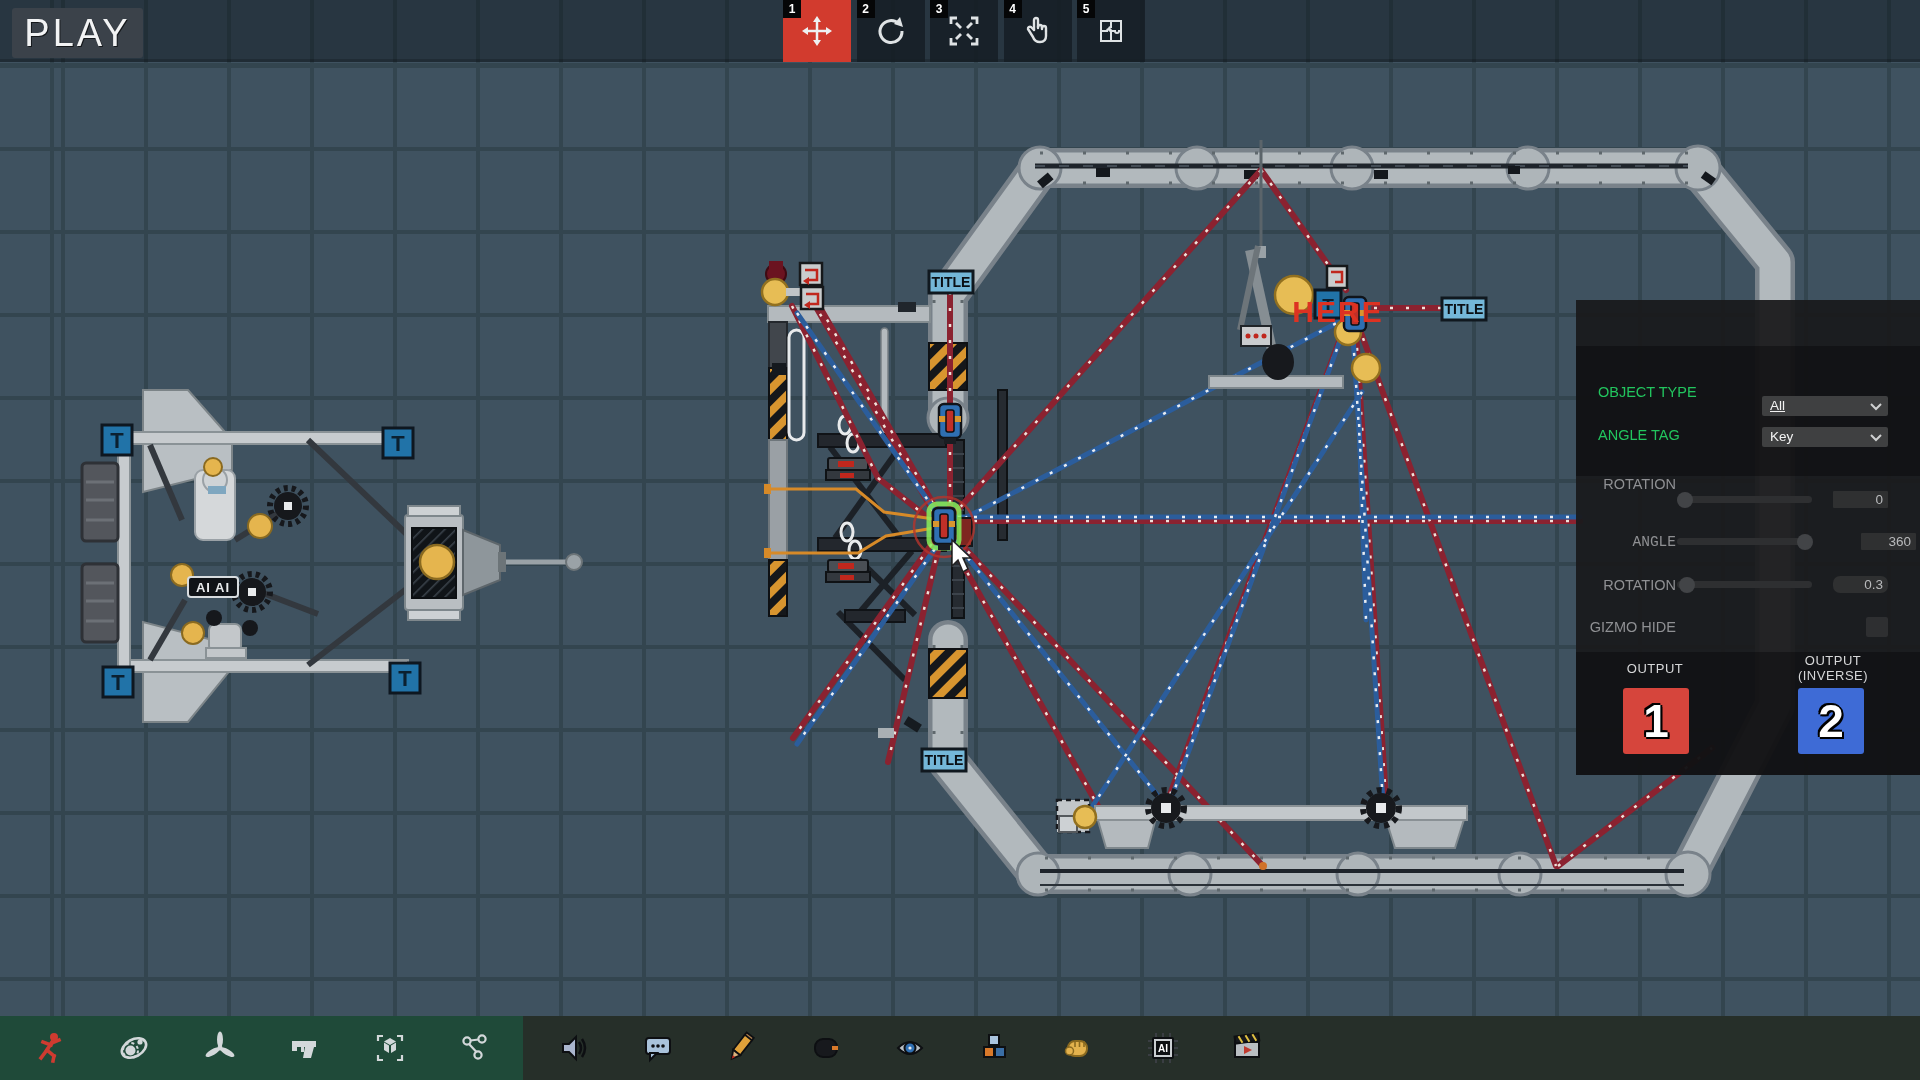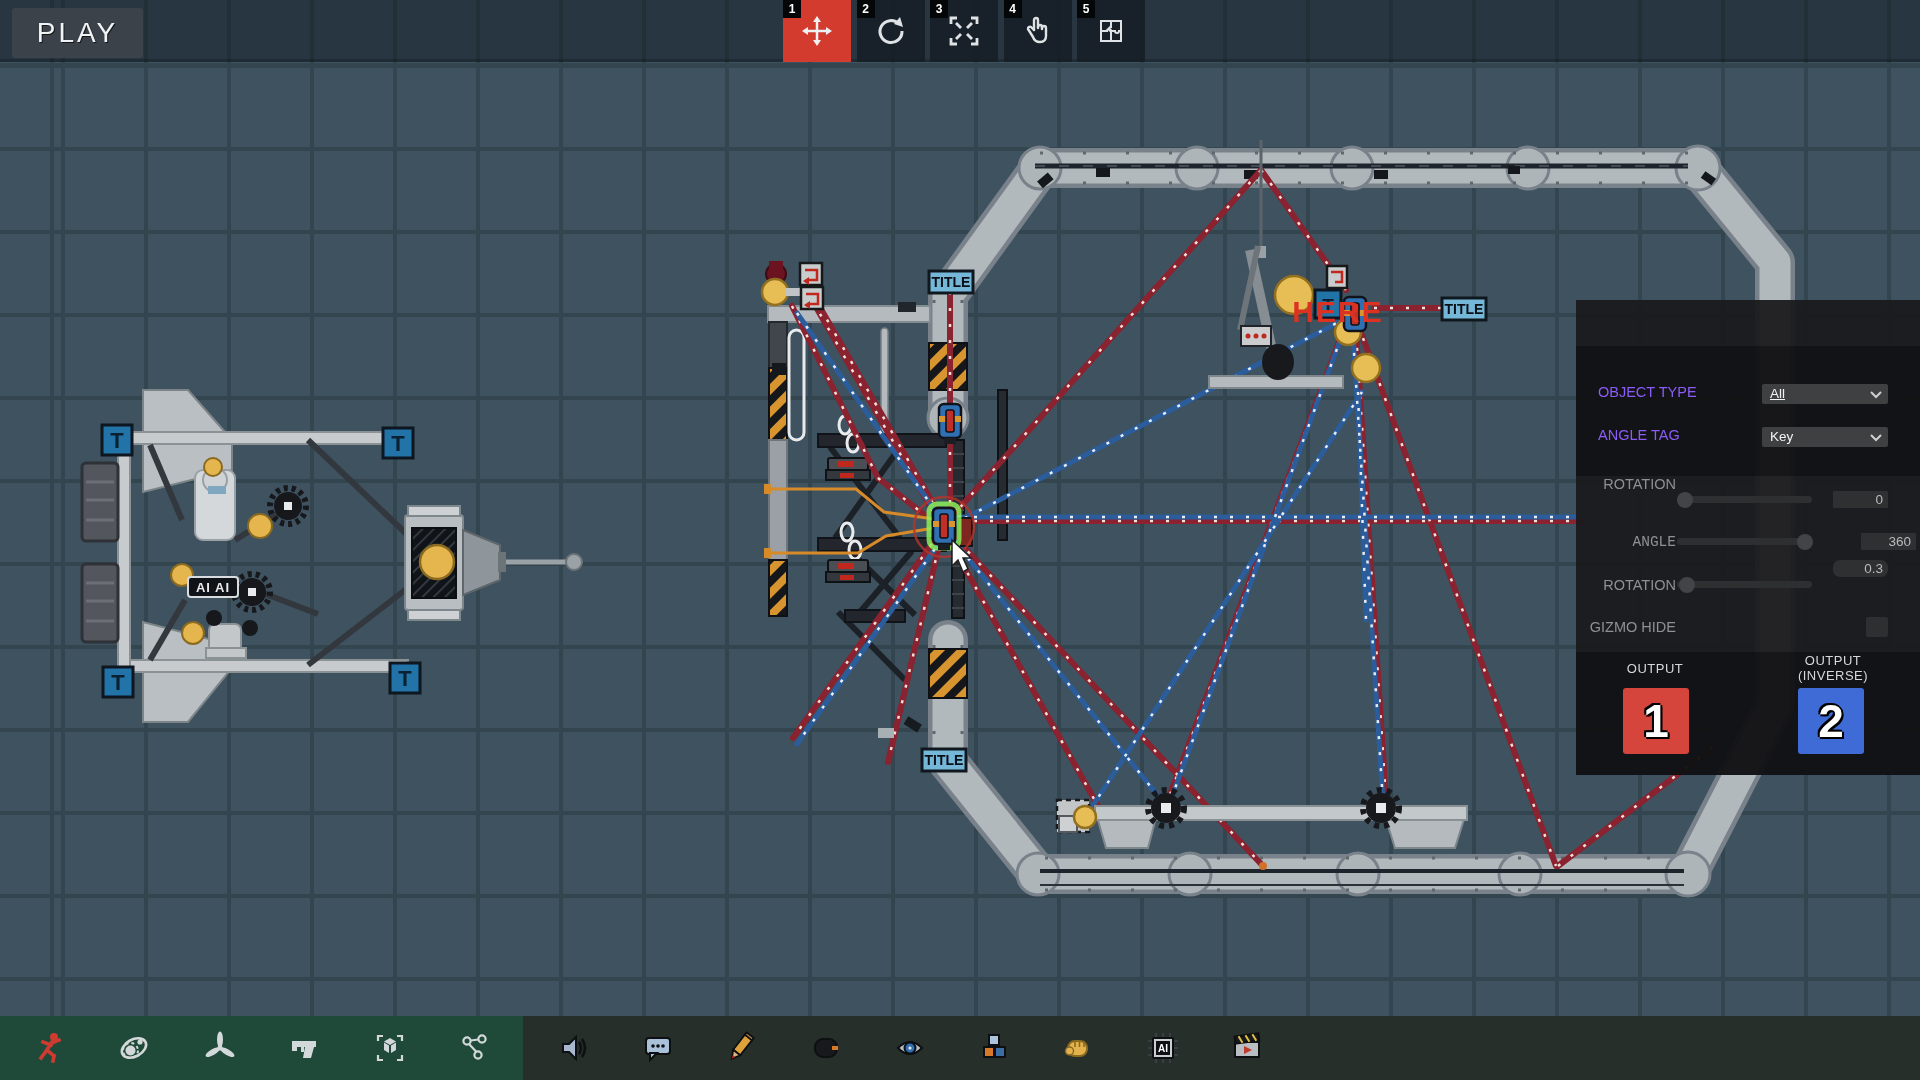--- a/index.html
+++ b/index.html
@@ -9,36 +9,36 @@
     font-family:"Liberation Sans", sans-serif;
     background-color:#3f5260;
     background-image:
       repeating-linear-gradient(to right,#33454f 0,#33454f 4px,transparent 4px,transparent 83px),
       repeating-linear-gradient(to bottom,#33454f 0,#33454f 4px,transparent 4px,transparent 83px);
     background-position:61px 0,0 64px;
   }
   svg text{user-select:none;}
   
   .topbar{position:absolute;left:0;top:0;width:1920px;height:62px;background:rgba(10,17,23,0.42);border-bottom:3px solid rgba(0,0,0,0.18);z-index:20;}
-  .play-btn{position:absolute;left:12px;top:8px;width:131px;height:50px;background:#3b424a;border-radius:3px;color:#f2f3f4;font-size:28px;letter-spacing:3px;display:flex;align-items:center;justify-content:center;text-shadow:1px 1px 0 #14171a;z-index:22;}
+  .play-btn{position:absolute;left:12px;top:8px;width:131px;height:50px;background:#3b424a;border-radius:3px;color:#f2f3f4;font-size:38px;letter-spacing:3px;display:flex;align-items:center;justify-content:center;text-shadow:1px 1px 0 #14171a;z-index:22;}
   .tool-btn{position:absolute;top:0;width:68px;height:62px;background:rgba(22,31,38,0.88);display:flex;align-items:center;justify-content:center;z-index:22;}
   .tool-btn.selected{background:#d23b2e;}
   .tool-badge{position:absolute;left:0;top:0;width:18px;height:18px;background:#050607;color:#fff;font-size:12px;font-weight:bold;display:flex;align-items:center;justify-content:center;}
   
   .bottombar{position:absolute;left:0;top:1016px;width:1920px;height:64px;background:#262f29;z-index:20;}
   .bottombar .cat-section{position:absolute;left:0;top:0;width:523px;height:64px;background:#1f4a39;}
   .bicon{position:absolute;top:14px;width:36px;height:36px;}
   
   .panel{position:absolute;left:1576px;top:300px;width:344px;height:475px;background:rgba(26,26,28,0.94);z-index:30;color:#d9dadb;}
   .panel .hdr{position:absolute;left:0;top:0;width:100%;height:46px;}
   .panel .hdr-title{position:absolute;left:0;top:12px;width:100%;text-align:center;font-size:21px;letter-spacing:6px;color:#d9dadb;}
   .panel .hdr-icon{position:absolute;left:12px;top:11px;}
   .panel .close-x{position:absolute;right:12px;top:6px;font-size:30px;color:#e0453a;line-height:30px;cursor:default;}
   .panel .sec-dark{position:absolute;left:0;width:100%;background:rgba(8,8,10,0.45);}
-  .p-label{position:absolute;font-size:14.5px;color:#8b5cf6;white-space:nowrap;}
+  .p-label{position:absolute;font-size:14.5px;color:#22c55e;white-space:nowrap;}
   .p-label-dim{position:absolute;font-size:14.5px;color:#8f9093;white-space:nowrap;text-align:right;width:100px;left:0;}
   .dropdown{position:absolute;left:186px;width:126px;height:20px;background:#3f4041;border-radius:2px;font-size:13.5px;color:#f3f3f3;padding-left:8px;line-height:20px;}
   .dropdown svg{position:absolute;right:6px;top:7px;}
   .slider-track{position:absolute;left:101px;width:135px;height:7px;border-radius:4px;background:#2e2f31;}
   .slider-knob{position:absolute;width:16px;height:16px;border-radius:50%;background:#424447;}
   .value-box{position:absolute;left:257px;width:55px;height:17px;background:#2f3031;color:#b9babc;font-size:13.5px;text-align:right;padding-right:5px;line-height:17px;border-radius:1px;}
   .checkbox{position:absolute;left:290px;width:22px;height:20px;background:#2e2f31;border-radius:2px;}
   .out-label{position:absolute;font-size:13px;color:#d6d7d8;text-align:center;width:104px;letter-spacing:0.5px;line-height:15px;}
   .out-btn{position:absolute;top:388px;width:66px;height:66px;border-radius:3px;color:#fff;font-size:46px;font-weight:bold;display:flex;align-items:center;justify-content:center;text-shadow:-2px 0 #000,2px 0 #000,0 -2px #000,0 2px #000,2px 2px #000,-2px -2px #000;}
   .out-red{left:47px;background:#d6453c;}
@@ -489,21 +489,21 @@
         <path d="M17,7 V13 a2,2 0 0 0 0,4 V27"></path>
         <path d="M7,17 H13 a2,2 0 0 1 4,0 H21 a2,2 0 0 0 4,0 H27"></path>
       </g>
     </svg>
   </div>
 
   <div class="panel">
 
     <div class="sec-dark" style="top:46px;height:130px;">
       <div class="p-label" style="left:22px;top:38px;">OBJECT TYPE</div>
-      <div class="dropdown" style="top:38px;text-decoration:underline;">
+      <div class="dropdown" style="top:50px;text-decoration:underline;">
         <span>All</span>
         <svg width="12" height="8" viewBox="0 0 12 8">
             <polyline points="1,1 6,6 11,1" fill="none" stroke="#cfd0d1" stroke-width="2"></polyline>
           </svg>
       </div>
       <div class="p-label" style="left:22px;top:81px;">ANGLE TAG</div>
       <div class="dropdown" style="top:81px;">
         <span>Key</span>
         <svg width="12" height="8" viewBox="0 0 12 8">
             <polyline points="1,1 6,6 11,1" fill="none" stroke="#cfd0d1" stroke-width="2"></polyline>
@@ -517,21 +517,21 @@
     <div class="value-box" style="top:191px;">0</div>
 
     <div class="p-label-dim" style="top:234px;font-family:Liberation Mono, monospace;">ANGLE</div>
     <div class="slider-track" style="top:238px;"></div>
     <div class="slider-knob" style="left:221px;top:234px;"></div>
     <div class="value-box" style="top:233px;margin-left:28px;">360</div>
 
     <div class="p-label-dim" style="top:277px;">ROTATION</div>
     <div class="slider-track" style="top:281px;"></div>
     <div class="slider-knob" style="left:103px;top:277px;"></div>
-    <div class="value-box" style="top:260px;border-radius:7px;">0.3</div>
+    <div class="value-box" style="top:276px;border-radius:7px;">0.3</div>
 
     <div class="p-label-dim" style="top:319px;">GIZMO HIDE</div>
     <div class="checkbox" style="top:317px;"></div>
 
     <div class="sec-dark" style="top:352px;height:123px;">
       <div class="out-label" style="left:27px;top:9px;">OUTPUT</div>
       <div class="out-label" style="left:205px;top:1px;">
         <span style="display:block">OUTPUT</span>
         <span style="display:block">(INVERSE)</span>
       </div>

